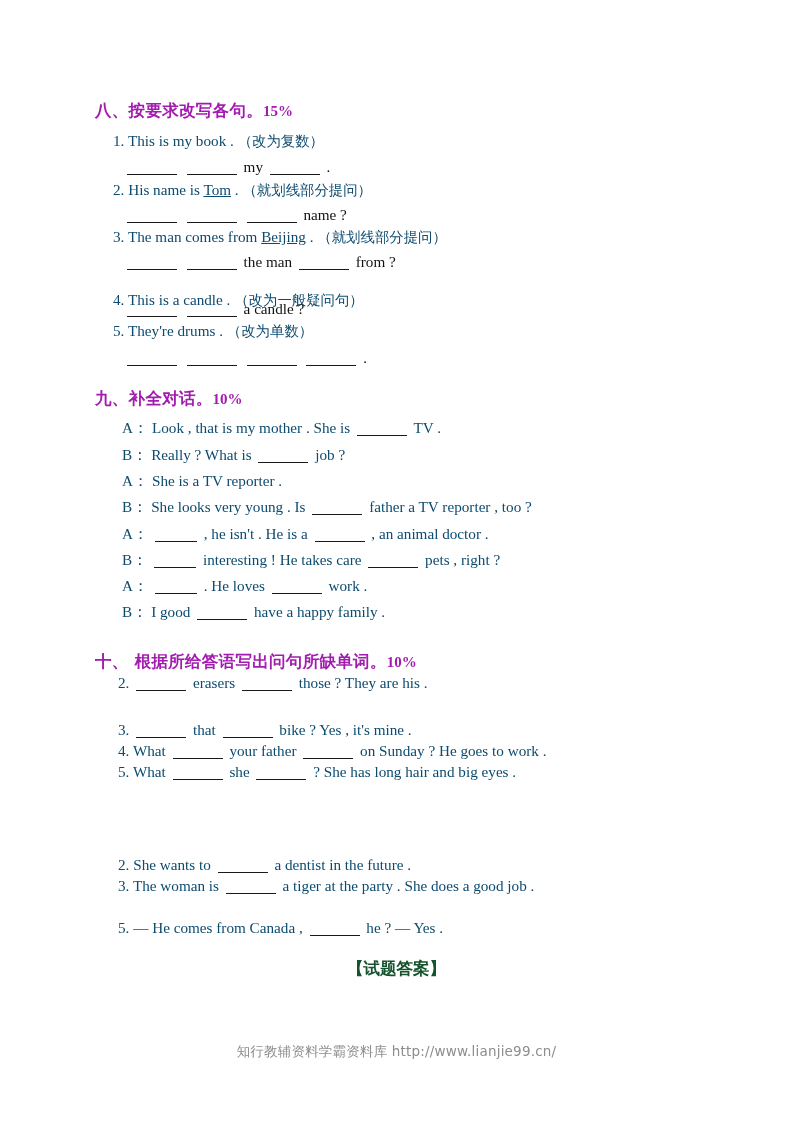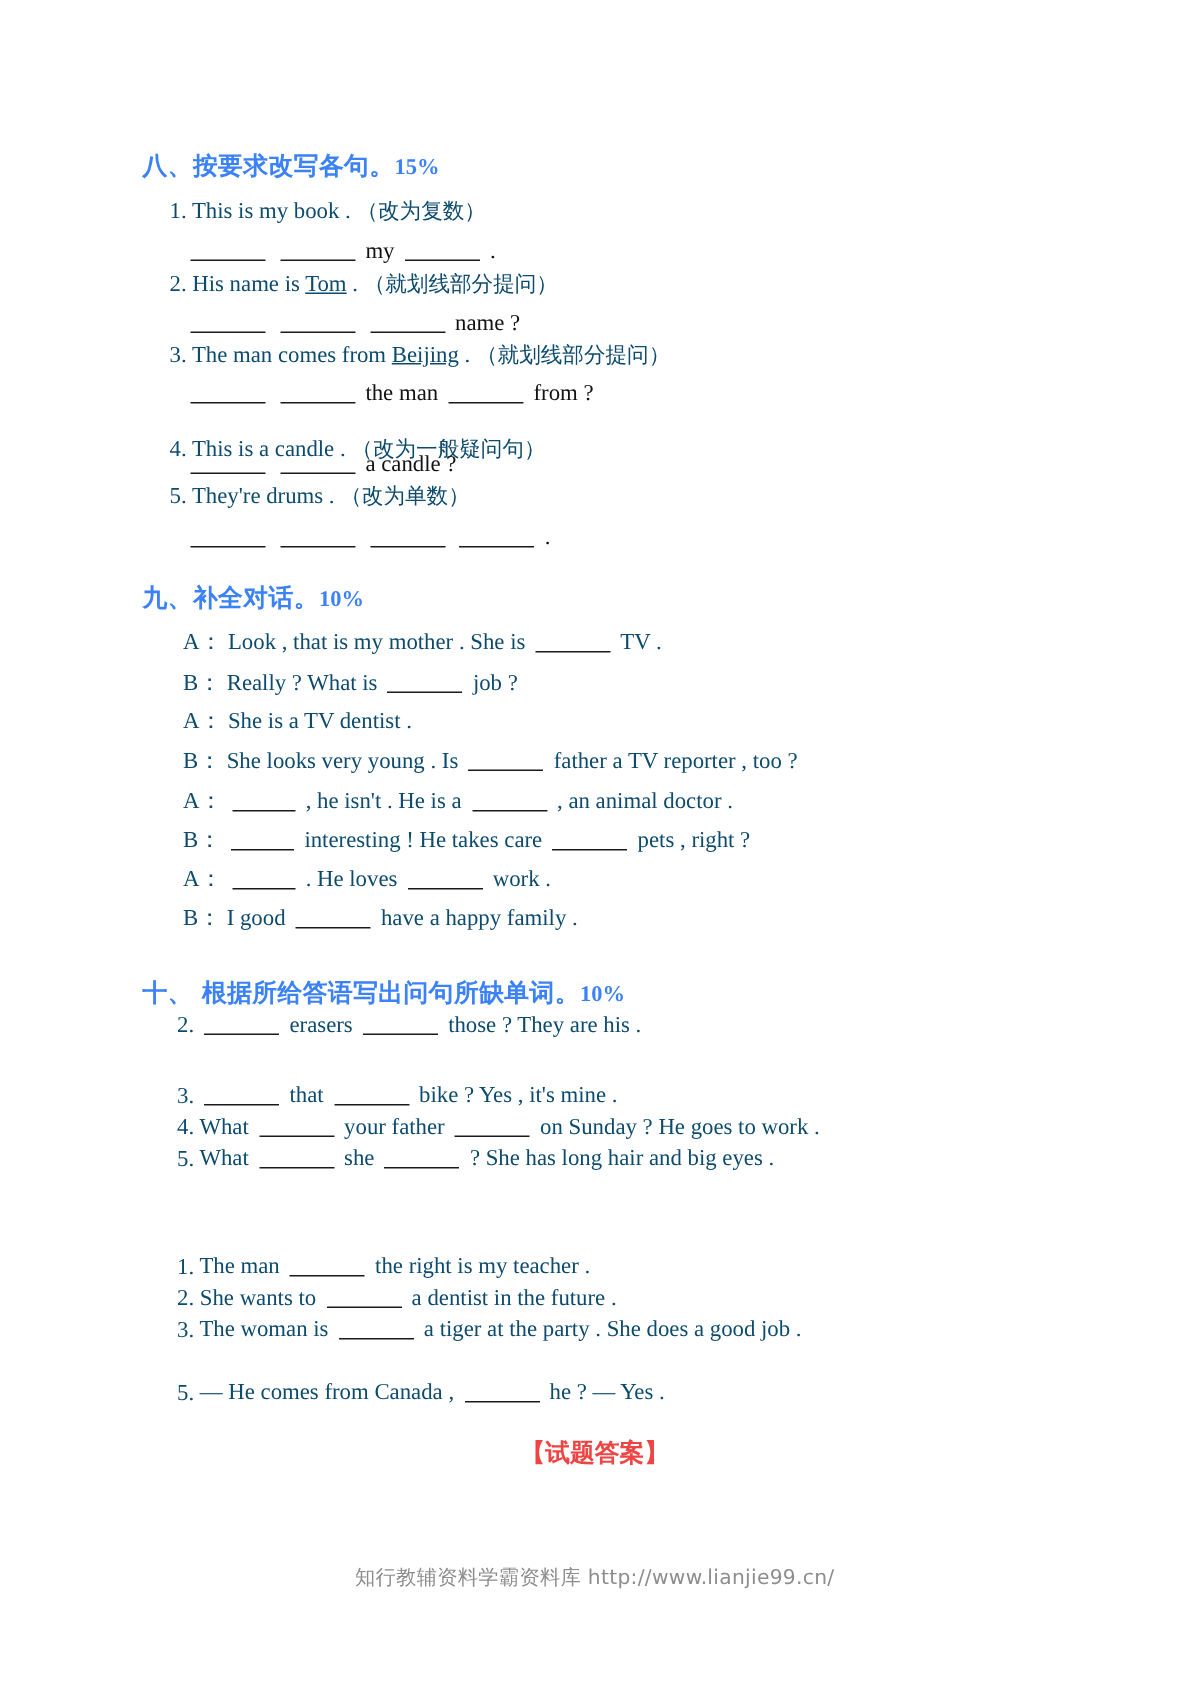--- a/index.html
+++ b/index.html
@@ -23,21 +23,21 @@
   }
 
   
   .sec-head {
     position: absolute;
     font-family: "DejaVu Sans", "Liberation Sans", sans-serif;
     font-weight: bold;
     font-size: 16.5px;
     letter-spacing: 0.3px;
     white-space: nowrap;
-    color: #3b82f6;
+    color: #a21caf;
   }
   .sec-head .pct {
     font-family: "Liberation Serif", "DejaVu Serif", serif;
     font-size: 15px;
     font-weight: bold;
     letter-spacing: 0;
   }
 
   
   .line {
@@ -78,21 +78,21 @@
   }
 
   
   .answers-title {
     position: absolute;
     width: 100%;
     text-align: center;
     font-family: "DejaVu Sans", "Liberation Sans", sans-serif;
     font-weight: bold;
     font-size: 16.5px;
-    color: #ef4444;
+    color: #14532d;
   }
 
   
   .footer {
     position: absolute;
     width: 100%;
     text-align: center;
     font-family: "DejaVu Sans", "Liberation Sans", sans-serif;
     font-size: 13.5px;
     color: #8d8d8d;
@@ -185,21 +185,21 @@
     <span>TV .</span>
   </div>
   <div class="line" style="left:122px; top:447px;">
     <span>B：</span>
     <span>Really ? What is</span>
     <span class="blank b-md"></span>
     <span>job ?</span>
   </div>
   <div class="line" style="left:122px; top:473px;">
     <span>A：</span>
-    <span>She is a TV dentist .</span>
+    <span>She is a TV reporter .</span>
   </div>
   <div class="line" style="left:122px; top:499px;">
     <span>B：</span>
     <span>She looks very young . Is</span>
     <span class="blank b-md"></span>
     <span>father a TV reporter , too ?</span>
   </div>
   <div class="line" style="left:122px; top:526px;">
     <span>A：</span>
     <span class="blank b-sm"></span>
@@ -257,26 +257,20 @@
   <div class="line" style="left:118px; top:764px;">
     <span class="num">5.</span>
     <span>What</span>
     <span class="blank b-md"></span>
     <span>she</span>
     <span class="blank b-md"></span>
     <span>? She has long hair and big eyes .</span>
   </div>
 
 
-  <div class="line" style="left:118px; top:836px;">
-    <span class="num">1.</span>
-    <span>The man</span>
-    <span class="blank b-md"></span>
-    <span>the right is my teacher .</span>
-  </div>
   <div class="line" style="left:118px; top:857px;">
     <span class="num">2.</span>
     <span>She wants to</span>
     <span class="blank b-md"></span>
     <span>a dentist in the future .</span>
   </div>
   <div class="line" style="left:118px; top:878px;">
     <span class="num">3.</span>
     <span>The woman is</span>
     <span class="blank b-md"></span>

